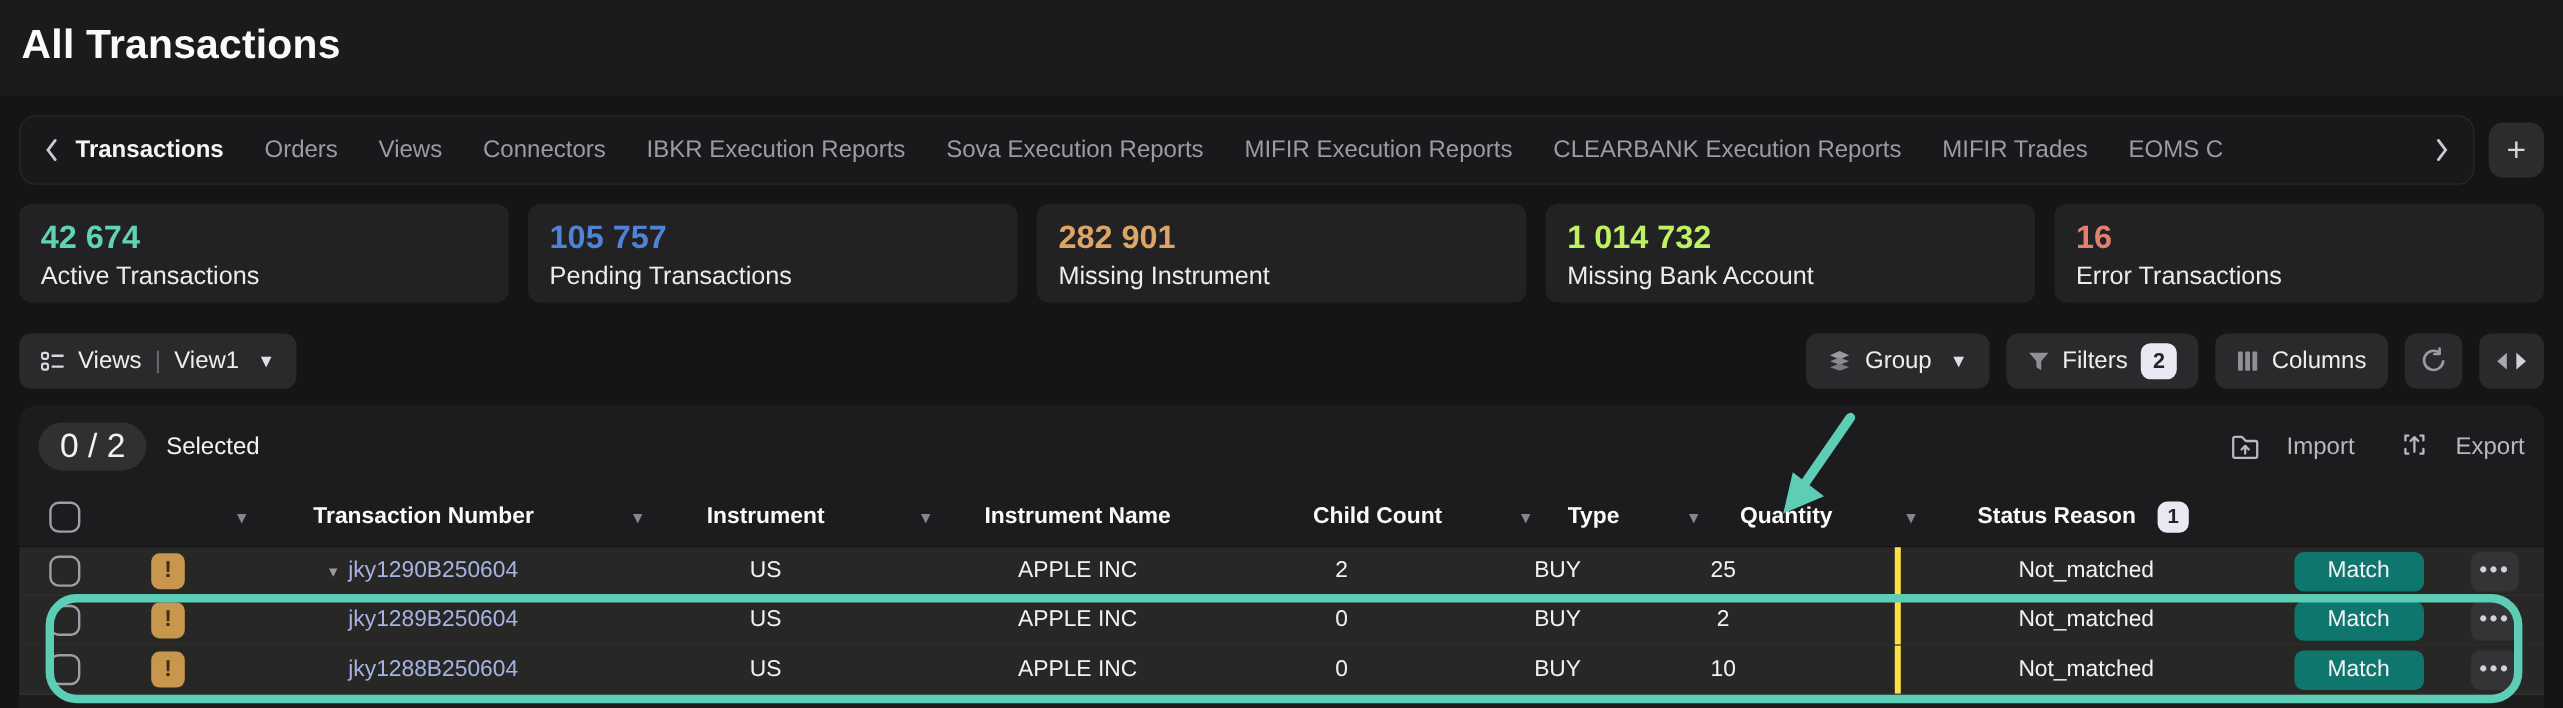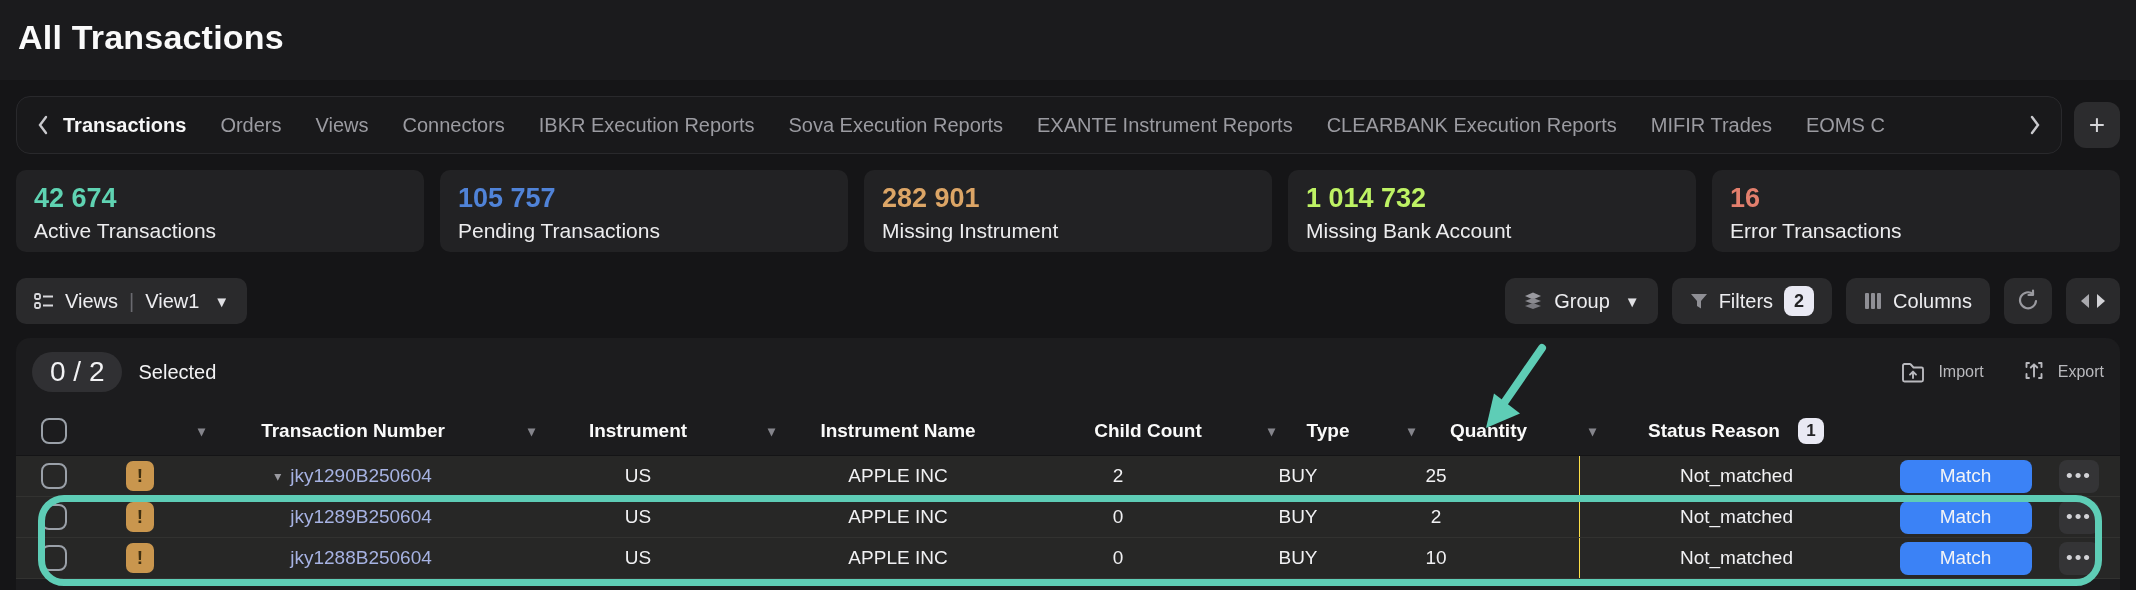--- a/index.html
+++ b/index.html
@@ -55,39 +55,39 @@
     padding: 0 7px;
   }
 
   
   .panel { margin: 14px 16px 0 16px; background: #1c1c1e; border-radius: 14px 14px 0 0; height: 252px; overflow: hidden; }
   .selbar { height: 68px; display: flex; align-items: center; justify-content: space-between; padding: 0 16px; }
   .selleft { display: flex; align-items: center; }
   .selpill { height: 40px; border-radius: 20px; background: #303033; padding: 0 18px; display: inline-flex; align-items: center; font-size: 28px; color: #f2f2f4; }
   .sellabel { margin-left: 16px; font-size: 20px; color: #f2f2f4; }
   .selright { display: flex; align-items: center; gap: 38px; }
-  .ghostbtn { background: none; border: none; display: inline-flex; align-items: center; gap: 12px; font-size: 16px; color: #b9b9bd; cursor: pointer; font-family: "Liberation Sans", sans-serif; }
+  .ghostbtn { background: none; border: none; display: inline-flex; align-items: center; gap: 22px; font-size: 20px; color: #b9b9bd; cursor: pointer; font-family: "Liberation Sans", sans-serif; }
 
   
   .trow { display: grid; grid-template-columns: 76px 96px 330px 240px 280px 220px 140px 181px 314px 145px 1fr; align-items: center; }
   .trow.head { height: 50px; font-weight: 700; font-size: 19px; color: #fafafa; border-bottom: 1px solid #141416; }
   .trow.body { height: 41px; background: #272726; border-bottom: 1px solid #323230; font-size: 19px; color: #f1f1f3; }
   .cell { display: flex; align-items: center; justify-content: center; position: relative; height: 100%; }
-  .cell.status { border-left: 1px solid #fde047; }
+  .cell.status { border-left: 5px solid #fde047; }
   .trow.head .cell.status { border-left: none; }
   .colcaret { position: absolute; left: 10px; font-size: 14px; color: #85858c; cursor: pointer; }
   .hlabel { display: inline-flex; align-items: center; gap: 18px; }
   .cell.childcount-v { padding-right: 60px; }
   .cell.type-v { padding-right: 60px; }
   .cell.qty-v { padding-right: 105px; }
   .checkbox { width: 26px; height: 26px; border: 2px solid #9aa0a8; border-radius: 8px; background: transparent; cursor: pointer; }
   .warnbadge { width: 28px; height: 30px; background: #c9964e; border-radius: 7px; color: #3f2f10; font-weight: 800; font-size: 19px; display: inline-flex; align-items: center; justify-content: center; }
   .txnlink { color: #a6b2e2; cursor: pointer; }
   .expcaret { font-size: 14px; color: #9a9aa0; margin-right: 9px; cursor: pointer; }
-  .matchbtn { width: 132px; height: 33px; background: #3b82f6; border: none; border-radius: 8px; color: #f3f3f5; font-size: 19px; cursor: pointer; font-family: "Liberation Sans", sans-serif; }
+  .matchbtn { width: 108px; height: 33px; background: #0f766e; border: none; border-radius: 8px; color: #f3f3f5; font-size: 19px; cursor: pointer; font-family: "Liberation Sans", sans-serif; }
   .dotsbtn { width: 40px; height: 33px; background: #343436; border: none; border-radius: 8px; color: #d2d2d6; font-size: 19px; letter-spacing: 2px; cursor: pointer; line-height: 0; }
 
   
   .hlbox { position: absolute; left: 38px; top: 495px; width: 2064px; height: 91px; border: 7px solid #5ecdb6; border-radius: 26px; pointer-events: none; z-index: 50; }
   .arrowsvg { position: absolute; left: 0; top: 0; pointer-events: none; z-index: 51; }
 
   svg.ic { display: block; }
 </style>
 </head>
 <body>
@@ -103,21 +103,21 @@
           <path d="M11 3 L5 11 L11 19" stroke="#c9c9cd" stroke-width="2.4" fill="none" stroke-linecap="round"></path>
         </svg>
     </span>
     <div class="tablist">
         <span class="tab active">Transactions</span>
         <span class="tab">Orders</span>
         <span class="tab">Views</span>
         <span class="tab">Connectors</span>
         <span class="tab">IBKR Execution Reports</span>
         <span class="tab">Sova Execution Reports</span>
-        <span class="tab">EXANTE Instrument Reports</span>
+        <span class="tab">MIFIR Execution Reports</span>
         <span class="tab">CLEARBANK Execution Reports</span>
         <span class="tab">MIFIR Trades</span>
         <span class="tab">EOMS C</span>
       </div>
     <span class="tabchev">
       <svg class="ic" width="16" height="22" viewBox="0 0 16 22">
           <path d="M5 3 L11 11 L5 19" stroke="#c9c9cd" stroke-width="2.4" fill="none" stroke-linecap="round"></path>
         </svg>
     </span>
   </div>

